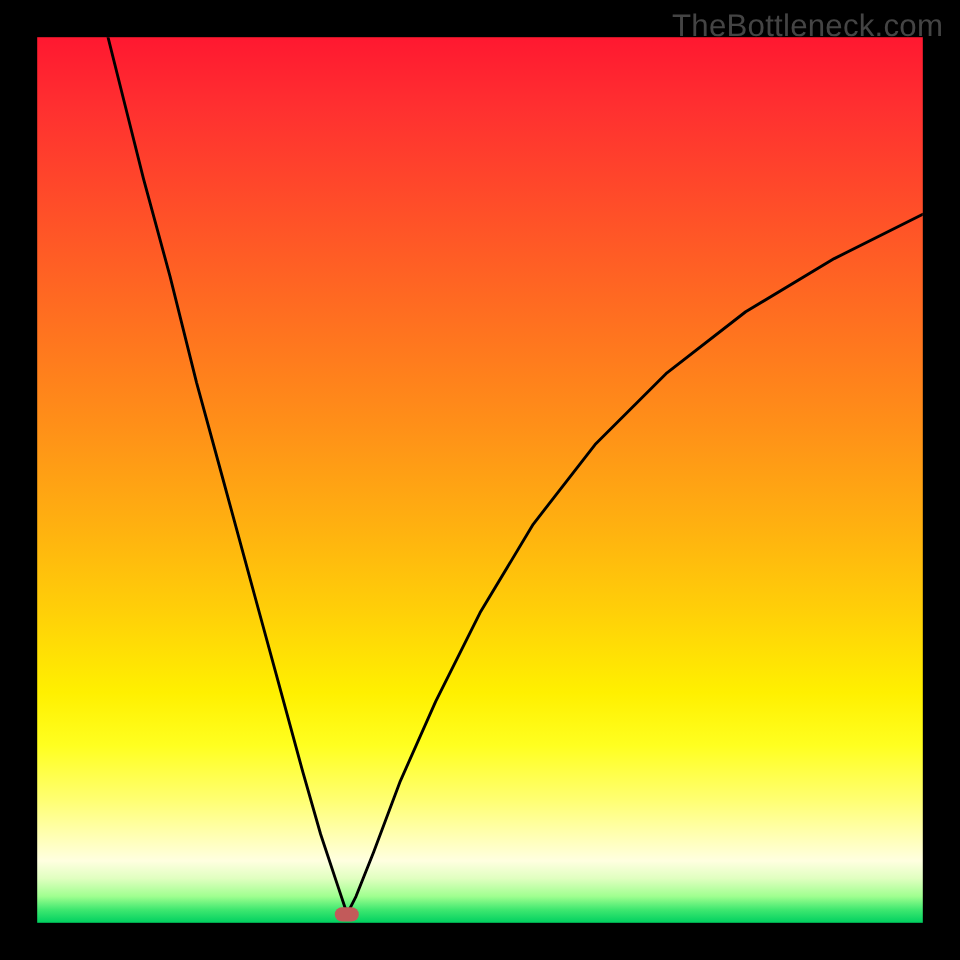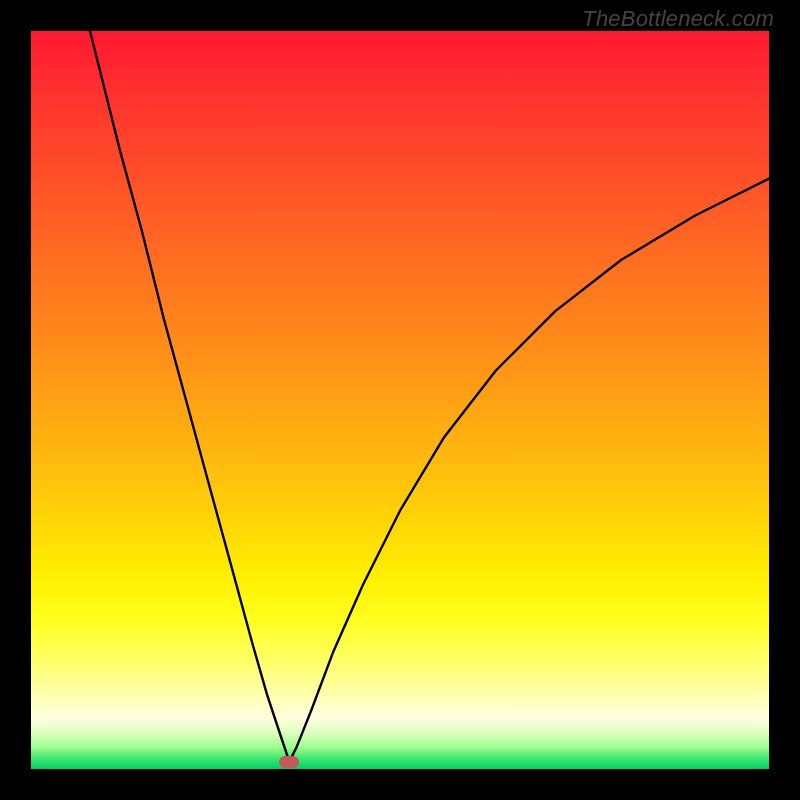--- a/index.html
+++ b/index.html
@@ -6,27 +6,26 @@
   body {
     width: 800px;
     height: 800px;
     background: #000;
     position: relative;
     overflow: hidden;
   }
   .watermark {
     position: absolute;
     top: 6px;
-    right: 26px;
+    right: 14px;
     font-family: Arial, Helvetica, sans-serif;
-    font-size: 22px;
+    font-size: 26px;
     color: #444;
     z-index: 10;
     letter-spacing: 0.2px;
-    font-style: italic;
   }
   .plot-area {
     position: absolute;
     left: 31px;
     top: 31px;
     width: 738px;
     height: 738px;
     background: linear-gradient(to bottom,
       #ff1830 0%,
       #ff3030 8%,

